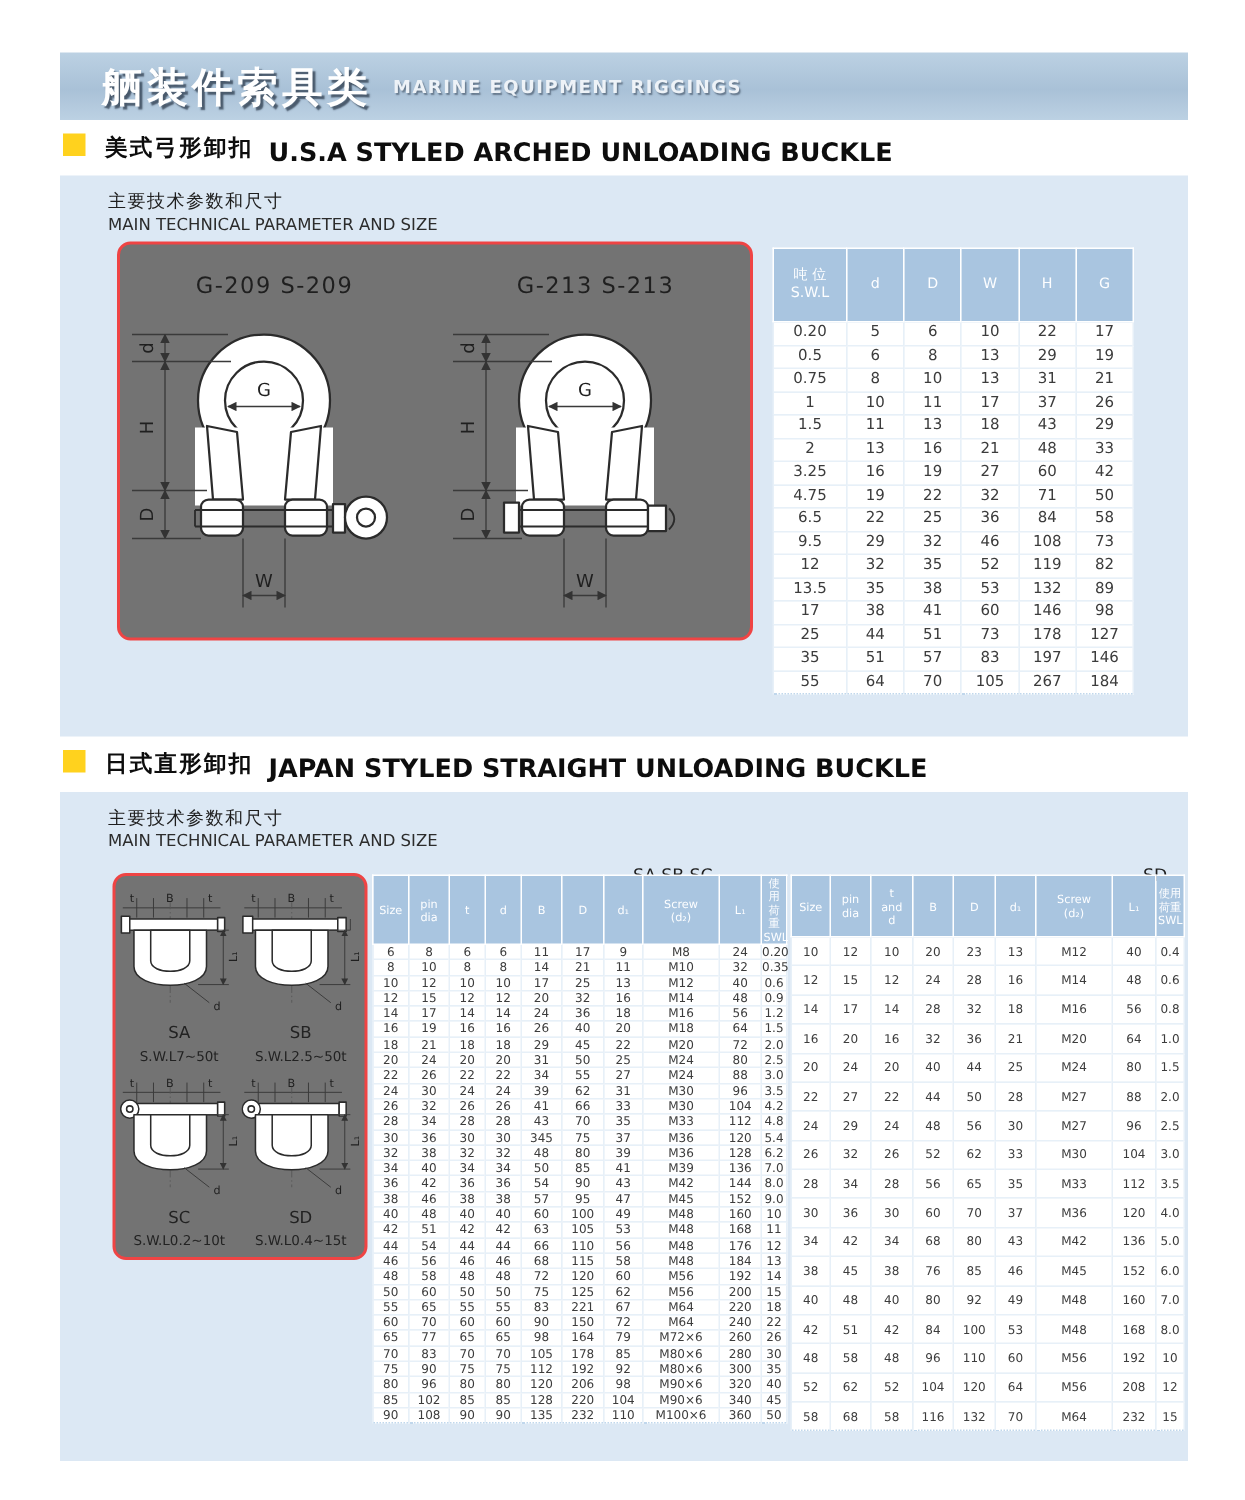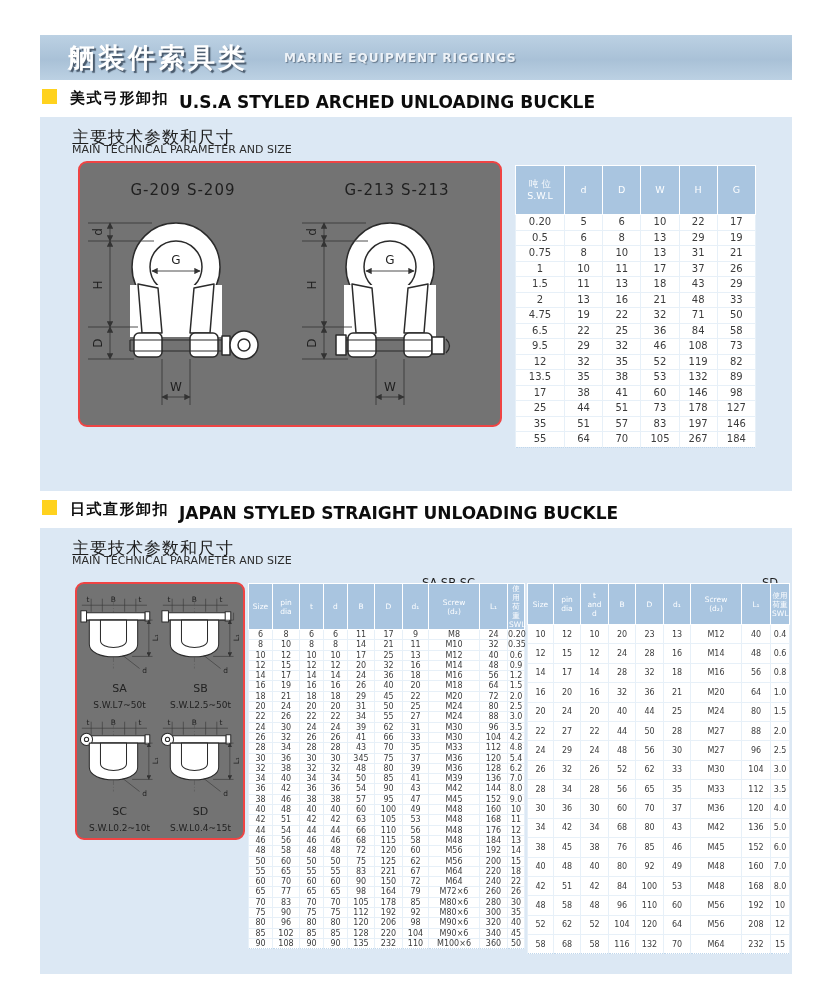--- a/index.html
+++ b/index.html
@@ -2,37 +2,37 @@
 <html><head>
 <meta charset="utf-8">
 <style>
   html,body{margin:0;padding:0;}
   body{width:830px;height:1000px;background:#fff;overflow:hidden;position:relative;
        font-family:"DejaVu Sans","Liberation Sans",sans-serif;}
   .page{position:absolute;left:40px;top:0;width:752px;}
 
   
   .header-band{margin-top:35px;height:45px;background:linear-gradient(180deg,#bcd1e3 0%,#a9c1d7 55%,#bcd1e3 100%);
-               display:flex;align-items:center;padding-left:28px;box-sizing:border-box;gap:22px;}
+               display:flex;align-items:center;padding-left:28px;box-sizing:border-box;}
   .title-zh{font-size:27px;font-weight:bold;color:#fff;letter-spacing:3px;
             text-shadow:2px 2px 1px rgba(55,70,88,.85);}
   .title-en{font-size:12px;font-weight:bold;color:#edf2f7;margin-left:14px;letter-spacing:1px;
             text-shadow:1px 1px 1px rgba(55,70,88,.6);}
 
   
   .section-head{display:flex;align-items:flex-start;margin:9px 0 6px 2px;height:22px;}
   .bullet{width:15px;height:15px;background:#ffd21e;margin-right:13px;flex:0 0 auto;}
   .sec-zh{font-size:15px;font-weight:bold;color:#0d0d0d;letter-spacing:1.5px;}
   .sec-en{font-size:17px;font-weight:bold;color:#0d0d0d;margin-left:10px;margin-top:3px;}
 
   
   .panel{position:relative;background:#dce8f4;}
   .panel1{height:374px;}
   .panel2{height:446px;}
-  .param-zh{position:absolute;left:32px;top:9px;font-size:17px;color:#1e1e1e;letter-spacing:1px;}
+  .param-zh{position:absolute;left:32px;top:9px;font-size:12px;color:#1e1e1e;letter-spacing:1px;}
   .param-en{position:absolute;left:32px;top:26px;font-size:11px;color:#2c2c2c;}
 
   
   .box{position:absolute;background:#737373;border:2px solid #ef4444;border-radius:9px;box-sizing:border-box;}
   .box1{left:38px;top:44px;width:424px;height:266px;}
   .box2{left:35px;top:54px;width:170px;height:258px;padding:4px 2px;display:grid;
         grid-template-columns:1fr 1fr;grid-template-rows:1fr 1fr;}
   .quad{display:flex;flex-direction:column;align-items:center;}
   .qcode{font-size:11px;color:#222;margin-top:0px;}
   .qswl{font-size:9px;color:#222;margin-top:5px;}
@@ -228,20 +228,28 @@
             <td>43</td>
             <td>29</td>
           </tr>
           <tr>
             <td>2</td>
             <td>13</td>
             <td>16</td>
             <td>21</td>
             <td>48</td>
             <td>33</td>
+          </tr>
+          <tr>
+            <td>3.25</td>
+            <td>16</td>
+            <td>19</td>
+            <td>27</td>
+            <td>60</td>
+            <td>42</td>
           </tr>
           <tr>
             <td>4.75</td>
             <td>19</td>
             <td>22</td>
             <td>32</td>
             <td>71</td>
             <td>50</td>
           </tr>
           <tr>

